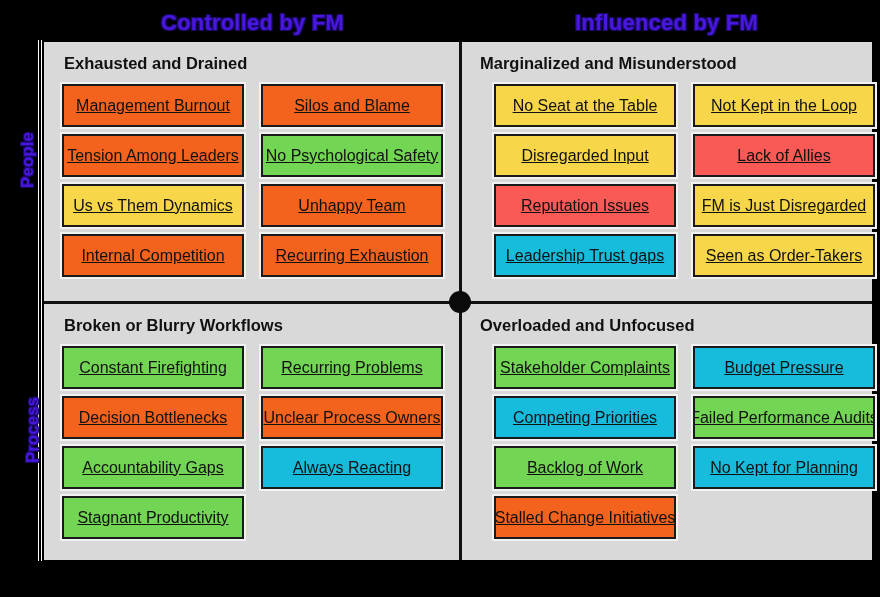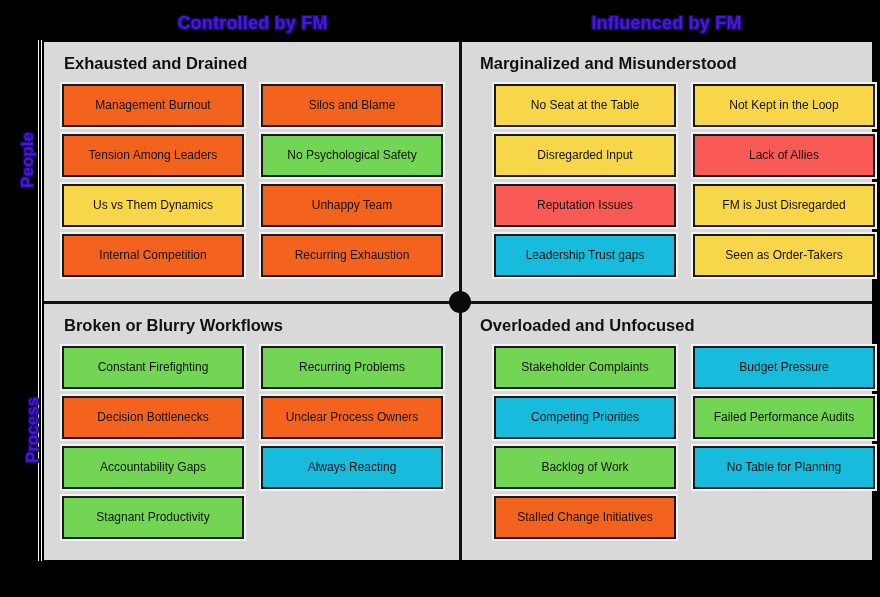--- a/index.html
+++ b/index.html
@@ -15,21 +15,21 @@
     position: relative;
   }
 
   
   .col-header {
     position: absolute;
     top: 8px;
     height: 30px;
     line-height: 30px;
     text-align: center;
-    font-size: 18px;
+    font-size: 22px;
     font-weight: bold;
     color: #4A17E0;
     letter-spacing: 0.2px;
     text-shadow:
       -1.2px -1.2px 0 #1B0A6B,
        1.2px -1.2px 0 #1B0A6B,
       -1.2px  1.2px 0 #1B0A6B,
        1.2px  1.2px 0 #1B0A6B,
        0 0 1px #1B0A6B;
     white-space: nowrap;
@@ -146,27 +146,28 @@
   }
   #quad-tr .tile-grid, #quad-br .tile-grid { left: 16px; margin-left: 16px; }
 
   .tile {
     box-sizing: border-box;
     border: 2px solid #1a1a1a;
     box-shadow: 0 0 0 2px #f2f2f2;
     display: flex;
     align-items: center;
     justify-content: center;
-    font-size: 12px;
+    font-size: 16px;
     color: #111111;
     text-align: center;
     line-height: 1.1;
     padding: 0 5px;
     white-space: nowrap;
     overflow: hidden;
+    text-decoration: underline;
   }
   .tile.orange { background: #F4631E; }
   .tile.green  { background: #72D553; }
   .tile.yellow { background: #F7D64A; }
   .tile.red    { background: #FA5A55; }
   .tile.cyan   { background: #17BCDC; }
 </style>
 </head>
 <body>
 
@@ -227,21 +228,21 @@
   </div>
 
   <div class="quad" id="quad-br">
     <div class="quad-title">Overloaded and Unfocused</div>
     <div class="tile-grid">
         <div class="tile green">Stakeholder Complaints</div>
         <div class="tile cyan">Budget Pressure</div>
         <div class="tile cyan">Competing Priorities</div>
         <div class="tile green">Failed Performance Audits</div>
         <div class="tile green">Backlog of Work</div>
-        <div class="tile cyan">No Table for Planning</div>
+        <div class="tile cyan">No Kept for Planning</div>
         <div class="tile orange">Stalled Change Initiatives</div>
       </div>
   </div>
 
   <div class="divider-v"></div>
   <div class="divider-h"></div>
   <div class="center-dot"></div>
 </div>
 
 </body></html>

